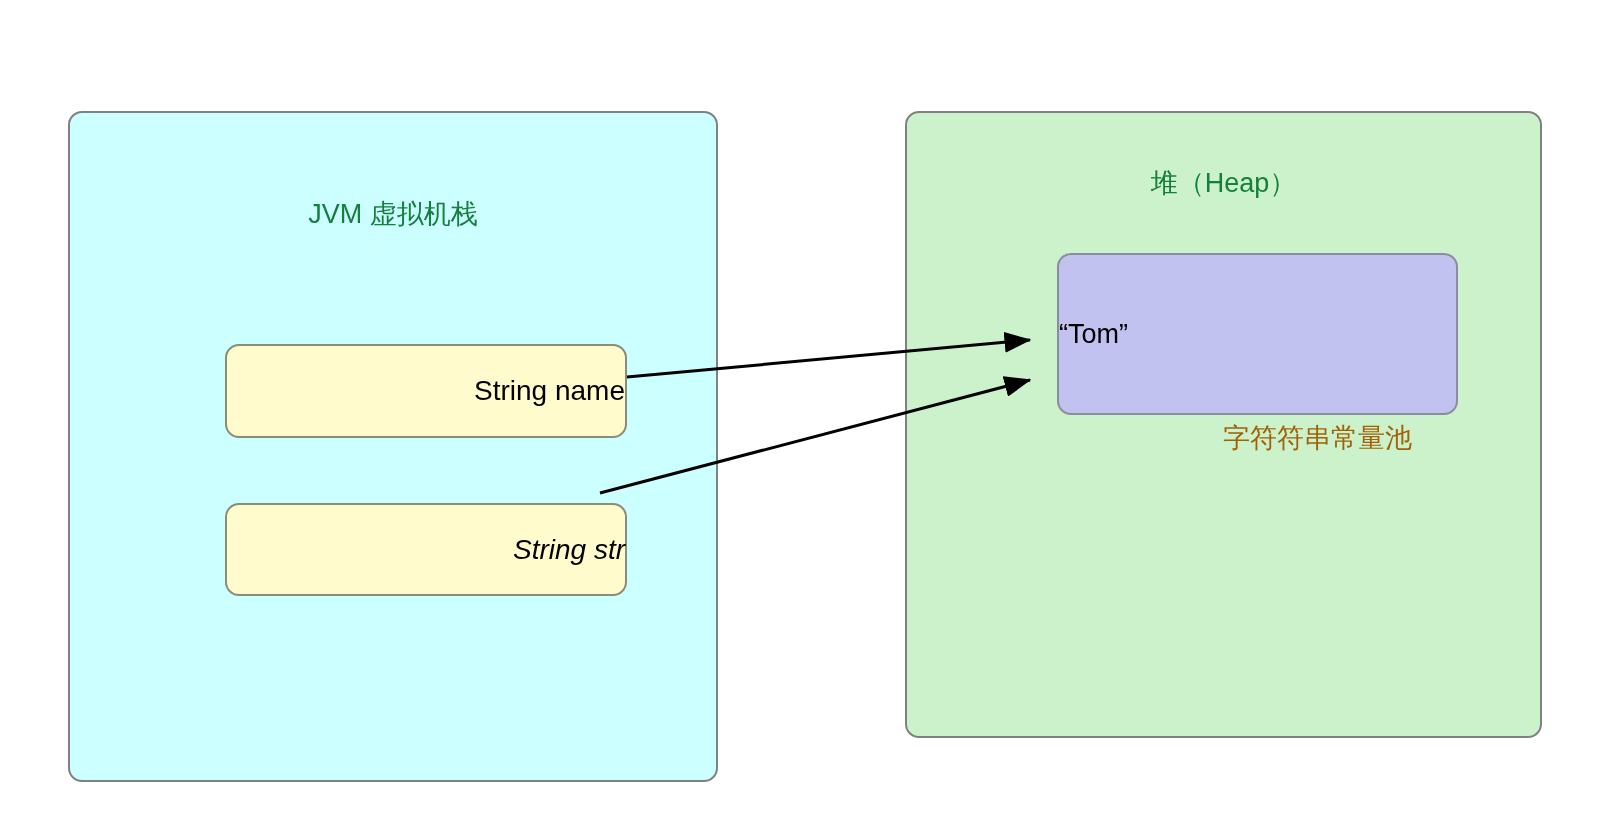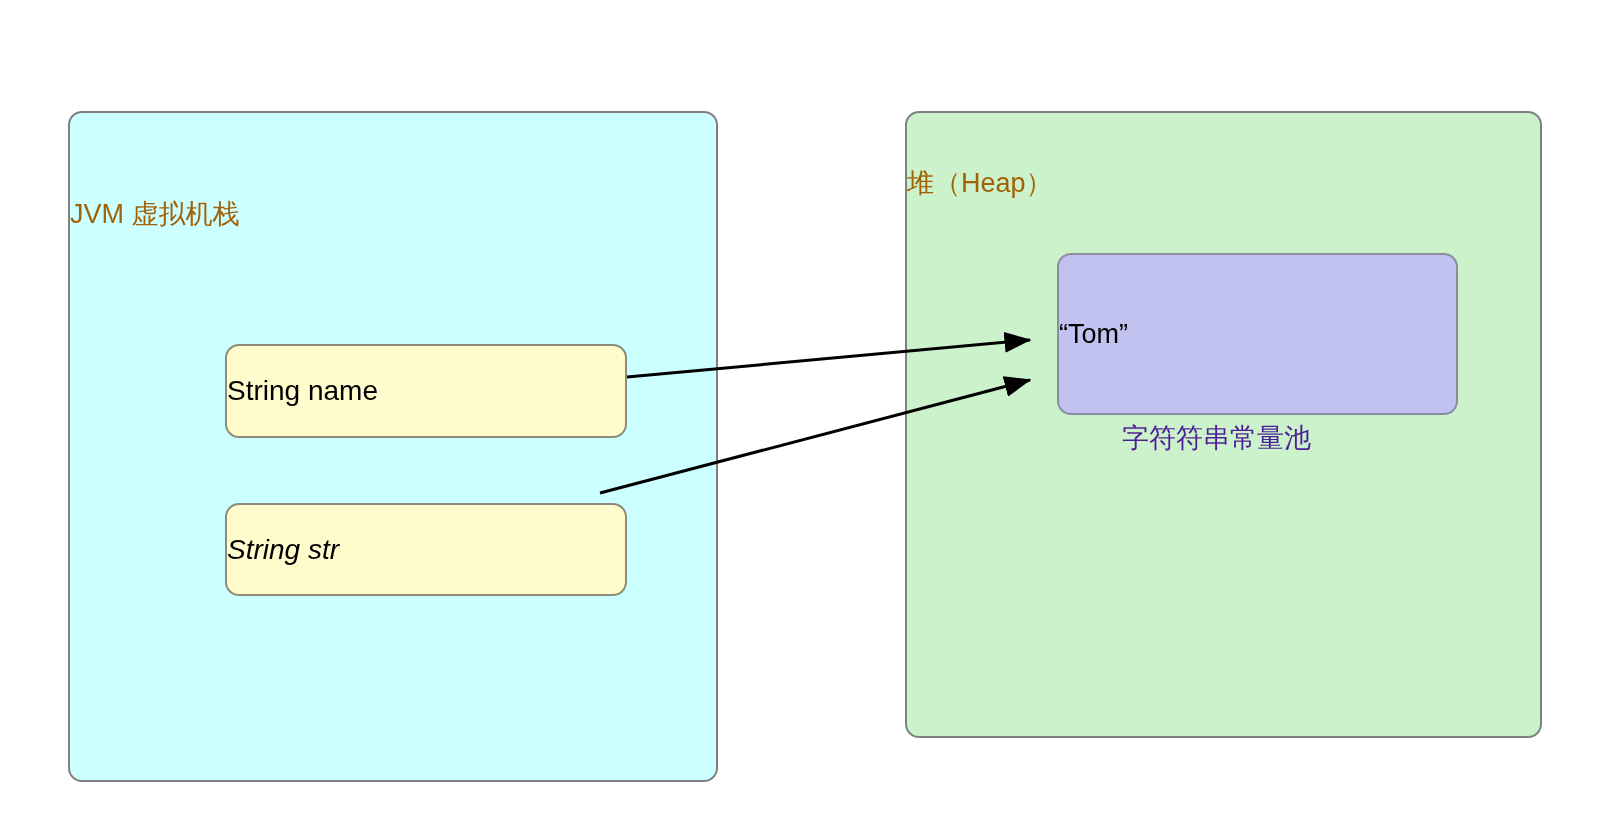--- a/index.html
+++ b/index.html
@@ -41,22 +41,22 @@
   .heap-region {
     left: 905px;
     top: 111px;
     width: 637px;
     height: 627px;
     background: #CCF2CC;
   }
 
   .region-title {
     position: absolute;
-    text-align: left;
-    color: #a16207;
+    text-align: center;
+    color: #15803d;
     white-space: nowrap;
     font-weight: 400;
   }
 
   .stack-title {
     left: 0;
     top: 83px;
     width: 100%;
     font-size: 27px;
   }
@@ -71,21 +71,21 @@
   .var-box {
     position: absolute;
     box-sizing: border-box;
     left: 225px;
     width: 402px;
     background: #FFFBCC;
     border: 2px solid #8C8C78;
     border-radius: 14px;
     display: flex;
     align-items: center;
-    justify-content: flex-start;
+    justify-content: flex-end;
     color: #000000;
     font-size: 28px;
   }
 
   .var-box-1 {
     top: 344px;
     height: 94px;
   }
 
   .var-box-2 {
@@ -106,25 +106,25 @@
     border-radius: 14px;
     display: flex;
     align-items: center;
     justify-content: flex-start;
     color: #000000;
     font-size: 27px;
   }
 
   .pool-label {
     position: absolute;
-    left: 1016px;
+    left: 1117px;
     top: 420px;
     width: 401px;
     text-align: center;
-    color: #4c1d95;
+    color: #a16207;
     font-size: 27px;
     white-space: nowrap;
   }
 
   #arrow-layer {
     position: absolute;
     left: 0;
     top: 0;
     width: 1614px;
     height: 818px;

